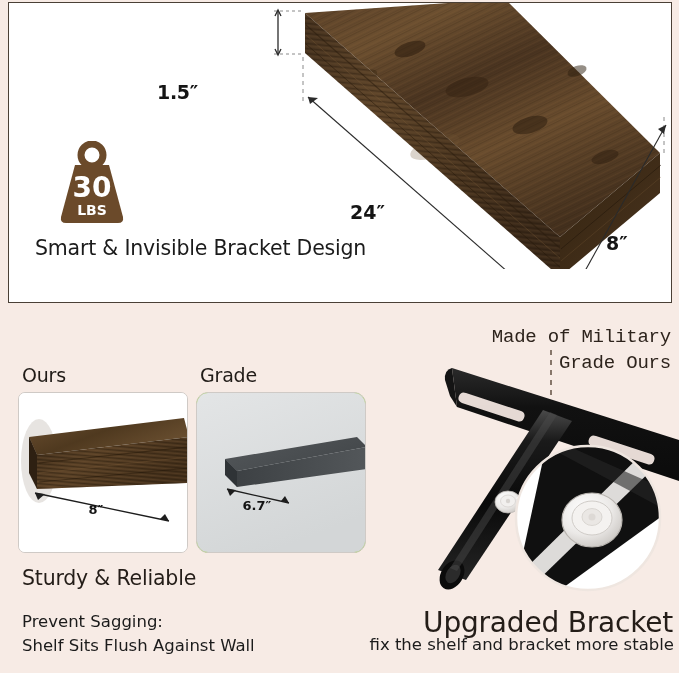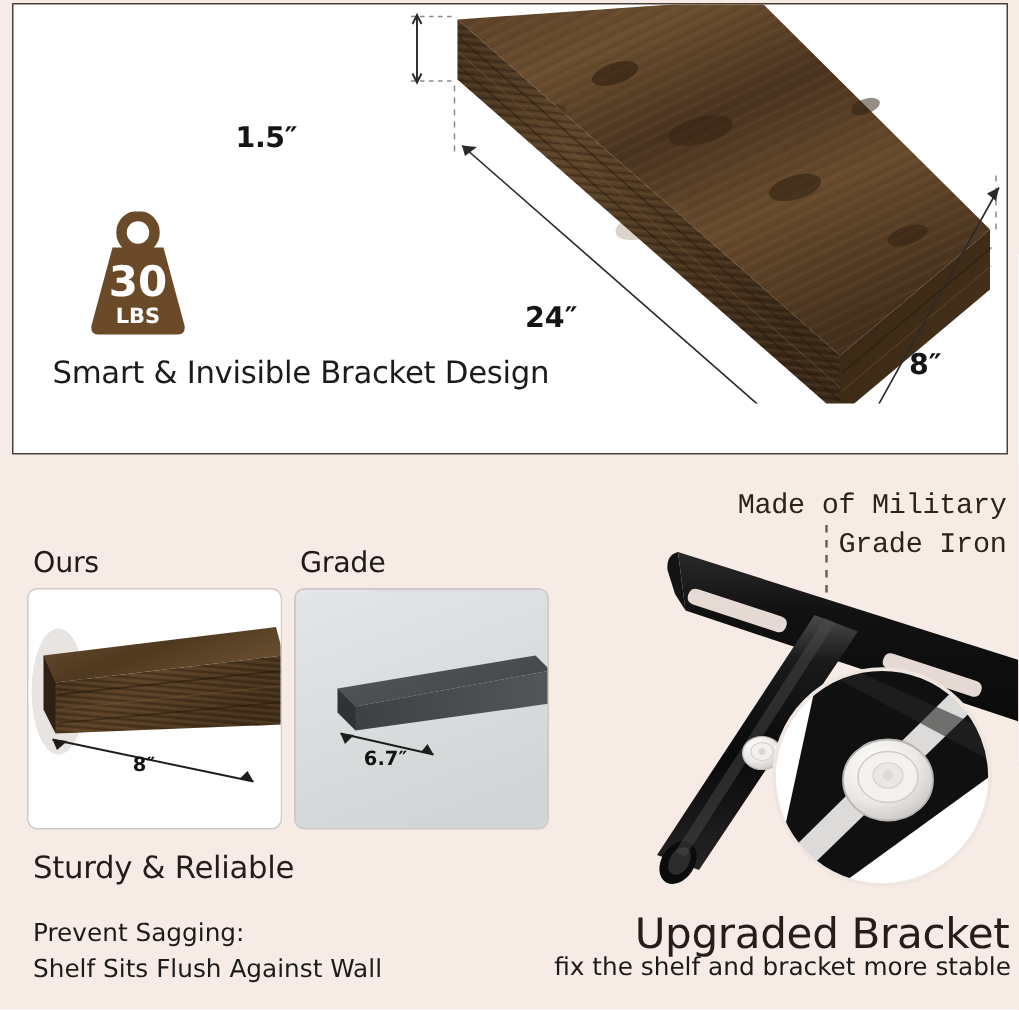--- a/index.html
+++ b/index.html
@@ -105,21 +105,21 @@
     position: absolute;
     top: 84px;
     width: 170px;
     height: 161px;
     border-radius: 7px;
     border: 1px solid #cfcac6;
     box-sizing: border-box;
     overflow: hidden;
   }
   #box-ours   { left: 18px;  background: #ffffff; }
-  #box-others { left: 196px; background: #c4b5fd; }
+  #box-others { left: 196px; background: #84cc16; border-radius: 12px; }
   .cmp-box svg { display:block; }
 
   
   #sturdy-title {
     position: absolute;
     left: 22px;
     top: 258px;
     font-size: 20.5px;
     color: #241d18;
     font-family: "DejaVu Sans", "Liberation Sans", sans-serif;
@@ -366,21 +366,21 @@
     </div>
 
     <div id="sturdy-title">Sturdy &amp; Reliable</div>
     <div id="sturdy-lines">
       <div>Prevent Sagging:</div>
       <div>Shelf Sits Flush Against Wall</div>
     </div>
 
     <div id="military-text">
       <div>Made of Military</div>
-      <div>Grade Iron</div>
+      <div>Grade Ours</div>
     </div>
 
     <div id="bracket-art">
       <svg width="279" height="280" viewBox="0 0 279 280">
         <defs>
           <linearGradient id="plateG" x1="0" y1="0" x2="0" y2="1">
             <stop offset="0%" stop-color="#2a2a2a"></stop>
             <stop offset="35%" stop-color="#111111"></stop>
             <stop offset="100%" stop-color="#0b0b0b"></stop>
           </linearGradient>

